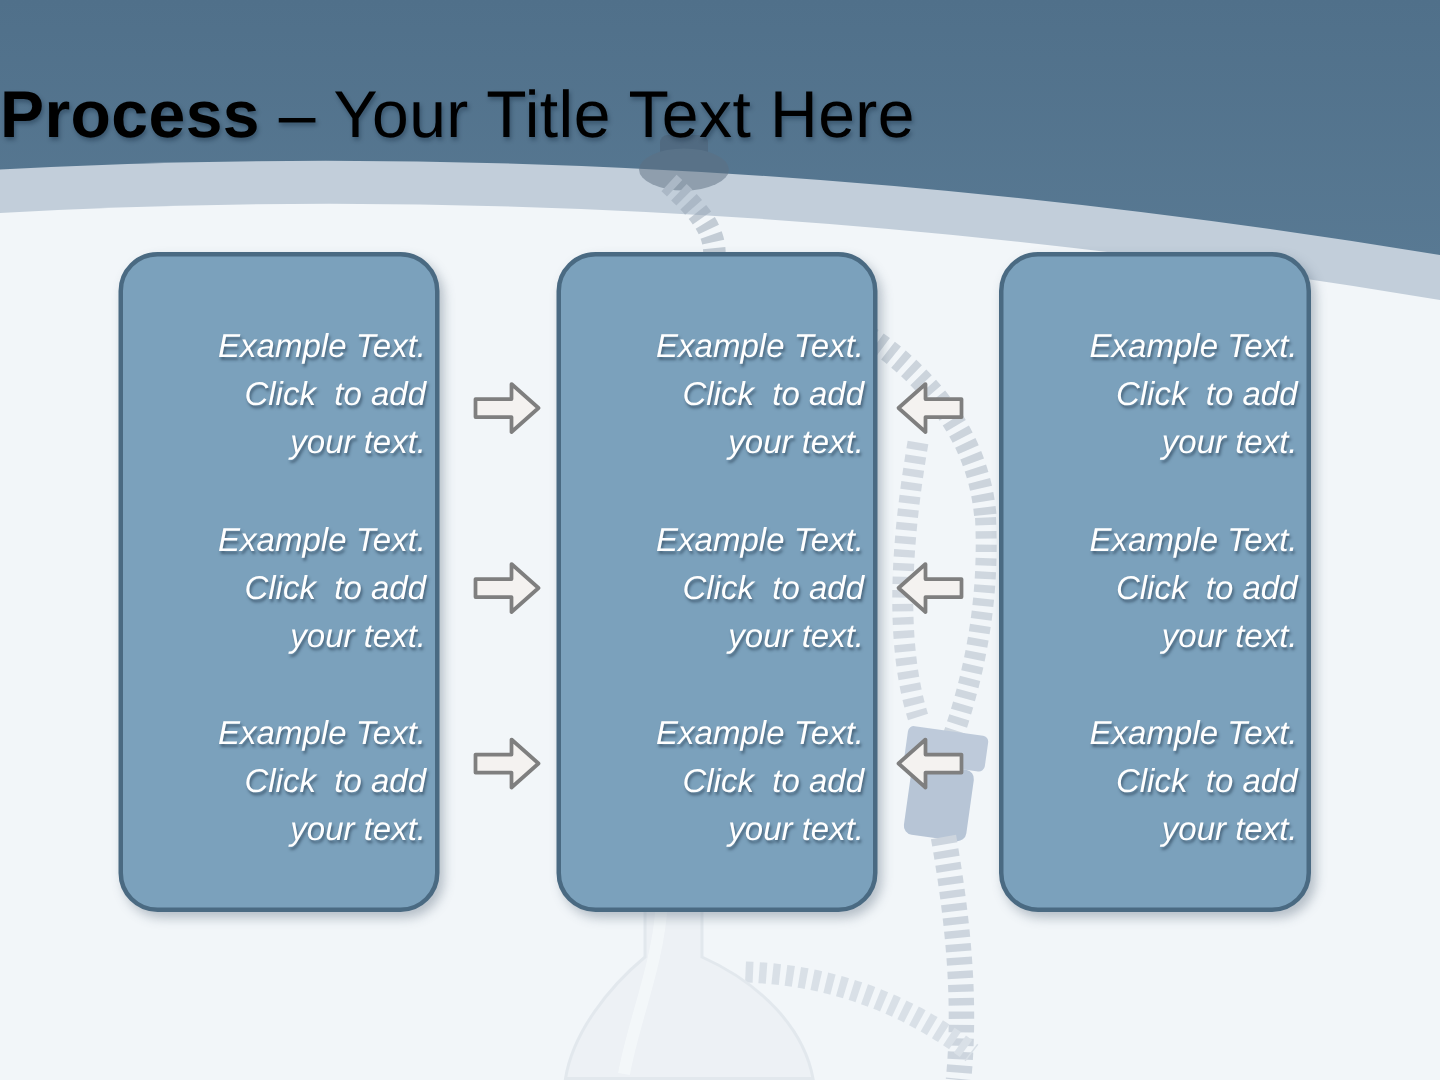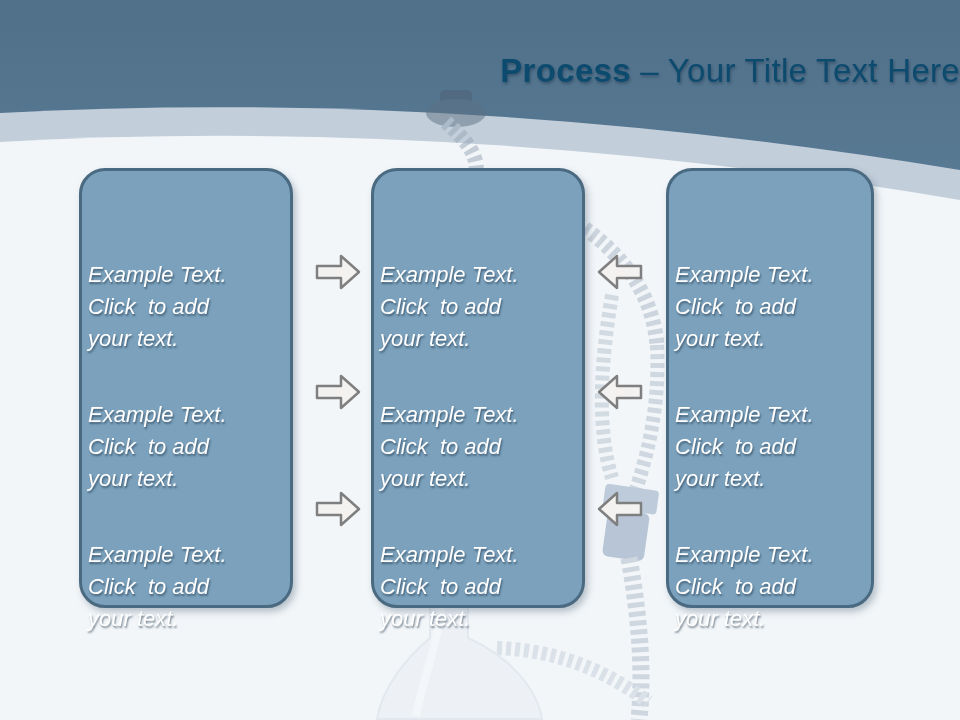--- a/index.html
+++ b/index.html
@@ -10,22 +10,22 @@
   }
   .slide {
     position:relative; width:960px; height:720px; overflow:hidden;
     background:#f2f6f9;
   }
   svg.bg { position:absolute; left:0; top:0; width:960px; height:720px; }
 
   
   .title {
     position:absolute; top:52px; left:0; right:0;
-    text-align:right; color:#0c4a6e;
-    font-size:33px; letter-spacing:0.3px;
+    text-align:left; color:#000000;
+    font-size:44px; letter-spacing:0.3px;
     text-shadow:1px 2px 3px rgba(10,30,50,0.35);
     z-index:3;
   }
   .title .t-bold { font-weight:700; }
   .title .t-reg  { font-weight:400; }
 
   
   .box {
     position:absolute; top:168px; width:214px; height:440px;
     box-sizing:border-box;
@@ -36,24 +36,23 @@
     display:flex; flex-direction:column; justify-content:space-between;
     padding:44px 6px 36px 6px;
     z-index:2;
   }
   .box-left   { left:79px; }
   .box-middle { left:371px; }
   .box-right  { left:666px; width:208px; }
 
   .para {
     color:#ffffff; font-style:italic;
-    font-size:22px; line-height:32px; text-align:left;
+    font-size:22px; line-height:32px; text-align:right;
     text-shadow:1px 2px 2px rgba(25,45,65,0.55);
     cursor:text;
-    margin-top:44px;
   }
   .line { display:block; white-space:pre; }
 
   
   .arrow {
     position:absolute; width:46px; height:40px; z-index:2;
   }
   .arrow svg { display:block; width:100%; height:100%; }
   .ar-l { left:315px; }
   .ar-r { left:597px; }

